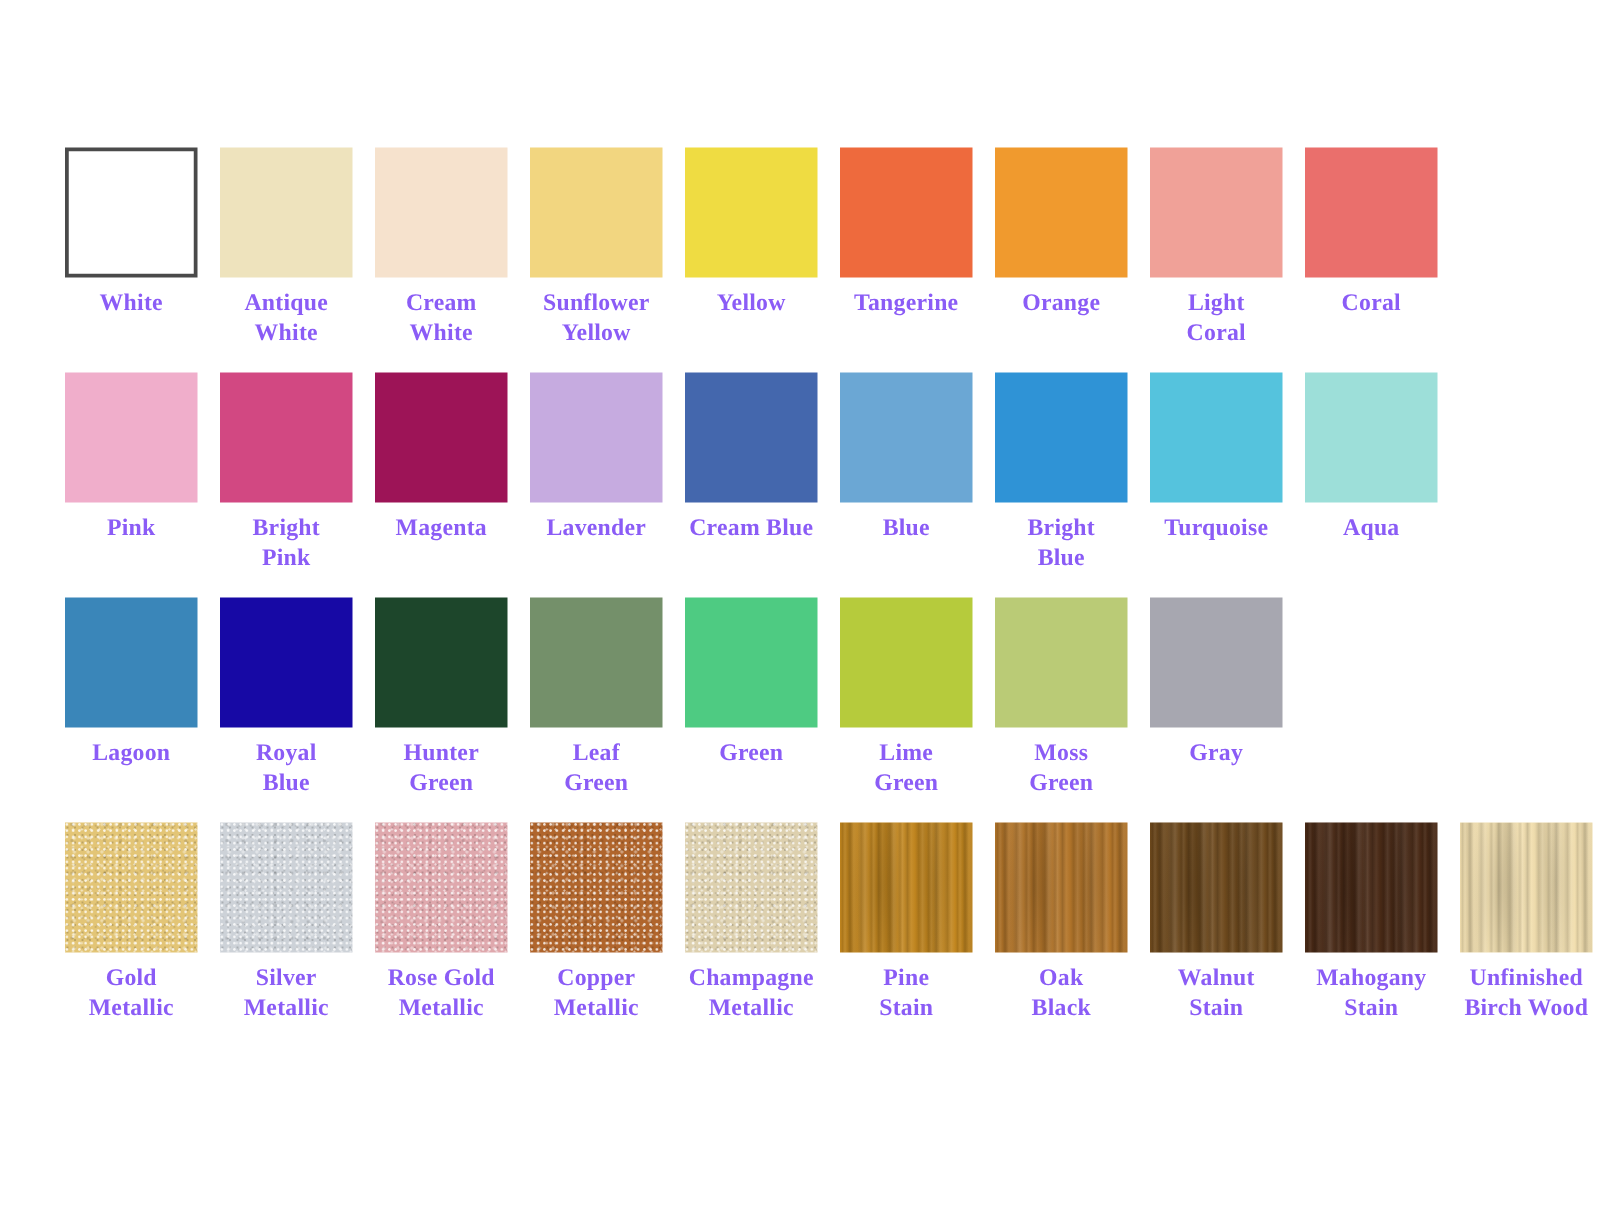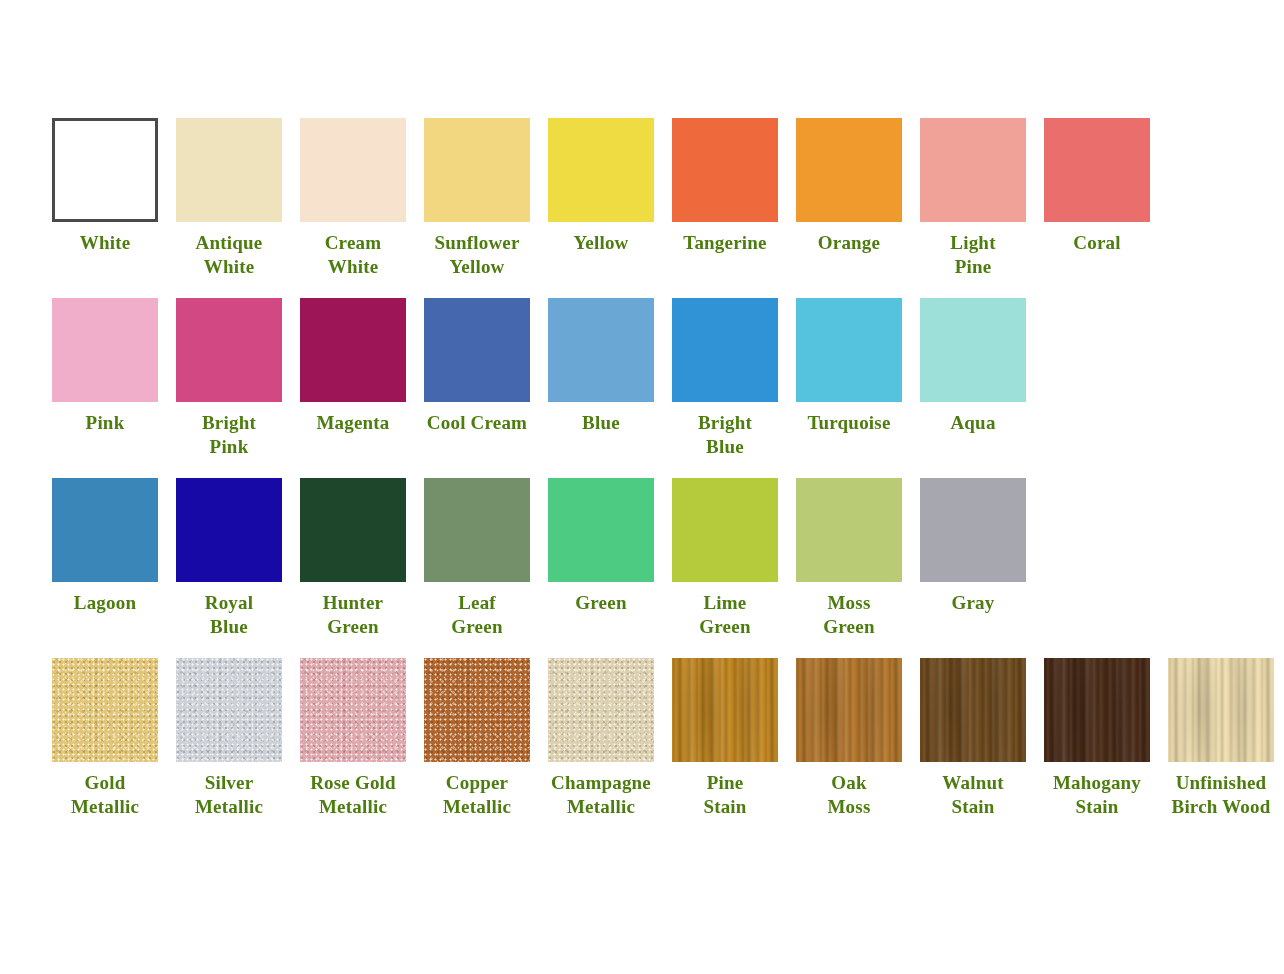--- a/index.html
+++ b/index.html
@@ -57,21 +57,21 @@
     border: 3px solid #4a4a4a;
   }
 
   .label {
     margin-top: 9px;
     text-align: center;
     font-family: "Liberation Serif", "DejaVu Serif", serif;
     font-weight: bold;
     font-size: 19px;
     line-height: 24px;
-    color: #4d7c0f;
+    color: #8b5cf6;
     letter-spacing: 0.2px;
     width: 128px;
     white-space: pre-line;
   }
 
   
 
   .tex-glitter::before,
   .tex-glitter::after {
     content: "";
@@ -165,21 +165,21 @@
           <div class="swatch" title="Tangerine" style="background-color: rgb(238, 106, 61);"></div>
           <div class="label">Tangerine</div>
         </div>
         <div class="cell">
           <div class="swatch" title="Orange" style="background-color: rgb(240, 154, 46);"></div>
           <div class="label">Orange</div>
         </div>
         <div class="cell">
           <div class="swatch" title="Light Coral" style="background-color: rgb(240, 161, 152);"></div>
           <div class="label">Light
-Pine</div>
+Coral</div>
         </div>
         <div class="cell">
           <div class="swatch" title="Coral" style="background-color: rgb(234, 111, 108);"></div>
           <div class="label">Coral</div>
         </div>
       </div>
       <div class="row">
         <div class="cell">
           <div class="swatch" title="Pink" style="background-color: rgb(240, 174, 203);"></div>
           <div class="label">Pink</div>
@@ -187,22 +187,26 @@
         <div class="cell">
           <div class="swatch" title="Bright Pink" style="background-color: rgb(210, 72, 130);"></div>
           <div class="label">Bright
 Pink</div>
         </div>
         <div class="cell">
           <div class="swatch" title="Magenta" style="background-color: rgb(157, 20, 87);"></div>
           <div class="label">Magenta</div>
         </div>
         <div class="cell">
+          <div class="swatch" title="Lavender" style="background-color: rgb(198, 171, 224);"></div>
+          <div class="label">Lavender</div>
+        </div>
+        <div class="cell">
           <div class="swatch" title="Cool Blue" style="background-color: rgb(68, 103, 173);"></div>
-          <div class="label">Cool Cream</div>
+          <div class="label">Cream Blue</div>
         </div>
         <div class="cell">
           <div class="swatch" title="Blue" style="background-color: rgb(107, 167, 212);"></div>
           <div class="label">Blue</div>
         </div>
         <div class="cell">
           <div class="swatch" title="Bright Blue" style="background-color: rgb(47, 147, 214);"></div>
           <div class="label">Bright
 Blue</div>
         </div>
@@ -281,21 +285,21 @@
 Metallic</div>
         </div>
         <div class="cell">
           <div class="swatch tex-wood" title="Pine Stain" style="background-color: rgb(195, 135, 31);"></div>
           <div class="label">Pine
 Stain</div>
         </div>
         <div class="cell">
           <div class="swatch tex-wood" title="Oak Stain" style="background-color: rgb(180, 118, 42);"></div>
           <div class="label">Oak
-Moss</div>
+Black</div>
         </div>
         <div class="cell">
           <div class="swatch tex-wood" title="Walnut Stain" style="background-color: rgb(111, 74, 29);"></div>
           <div class="label">Walnut
 Stain</div>
         </div>
         <div class="cell">
           <div class="swatch tex-wood" title="Mahogany Stain" style="background-color: rgb(74, 42, 22);"></div>
           <div class="label">Mahogany
 Stain</div>

